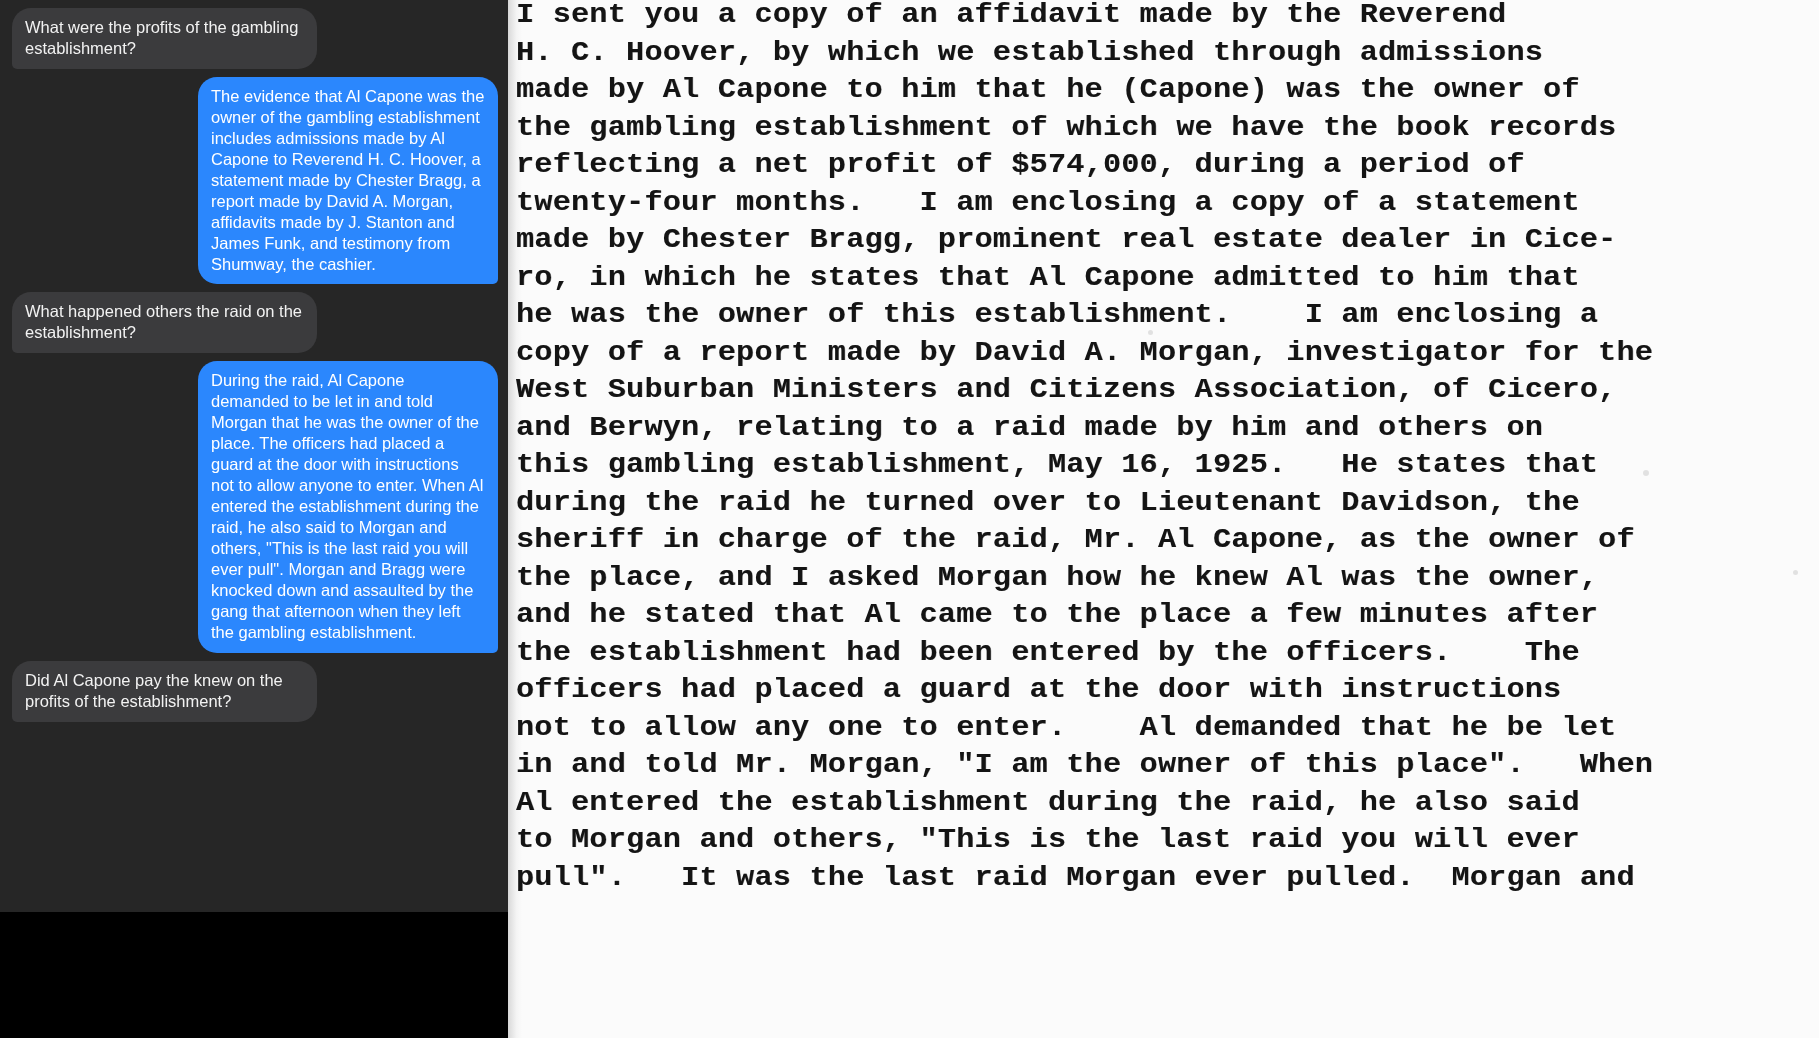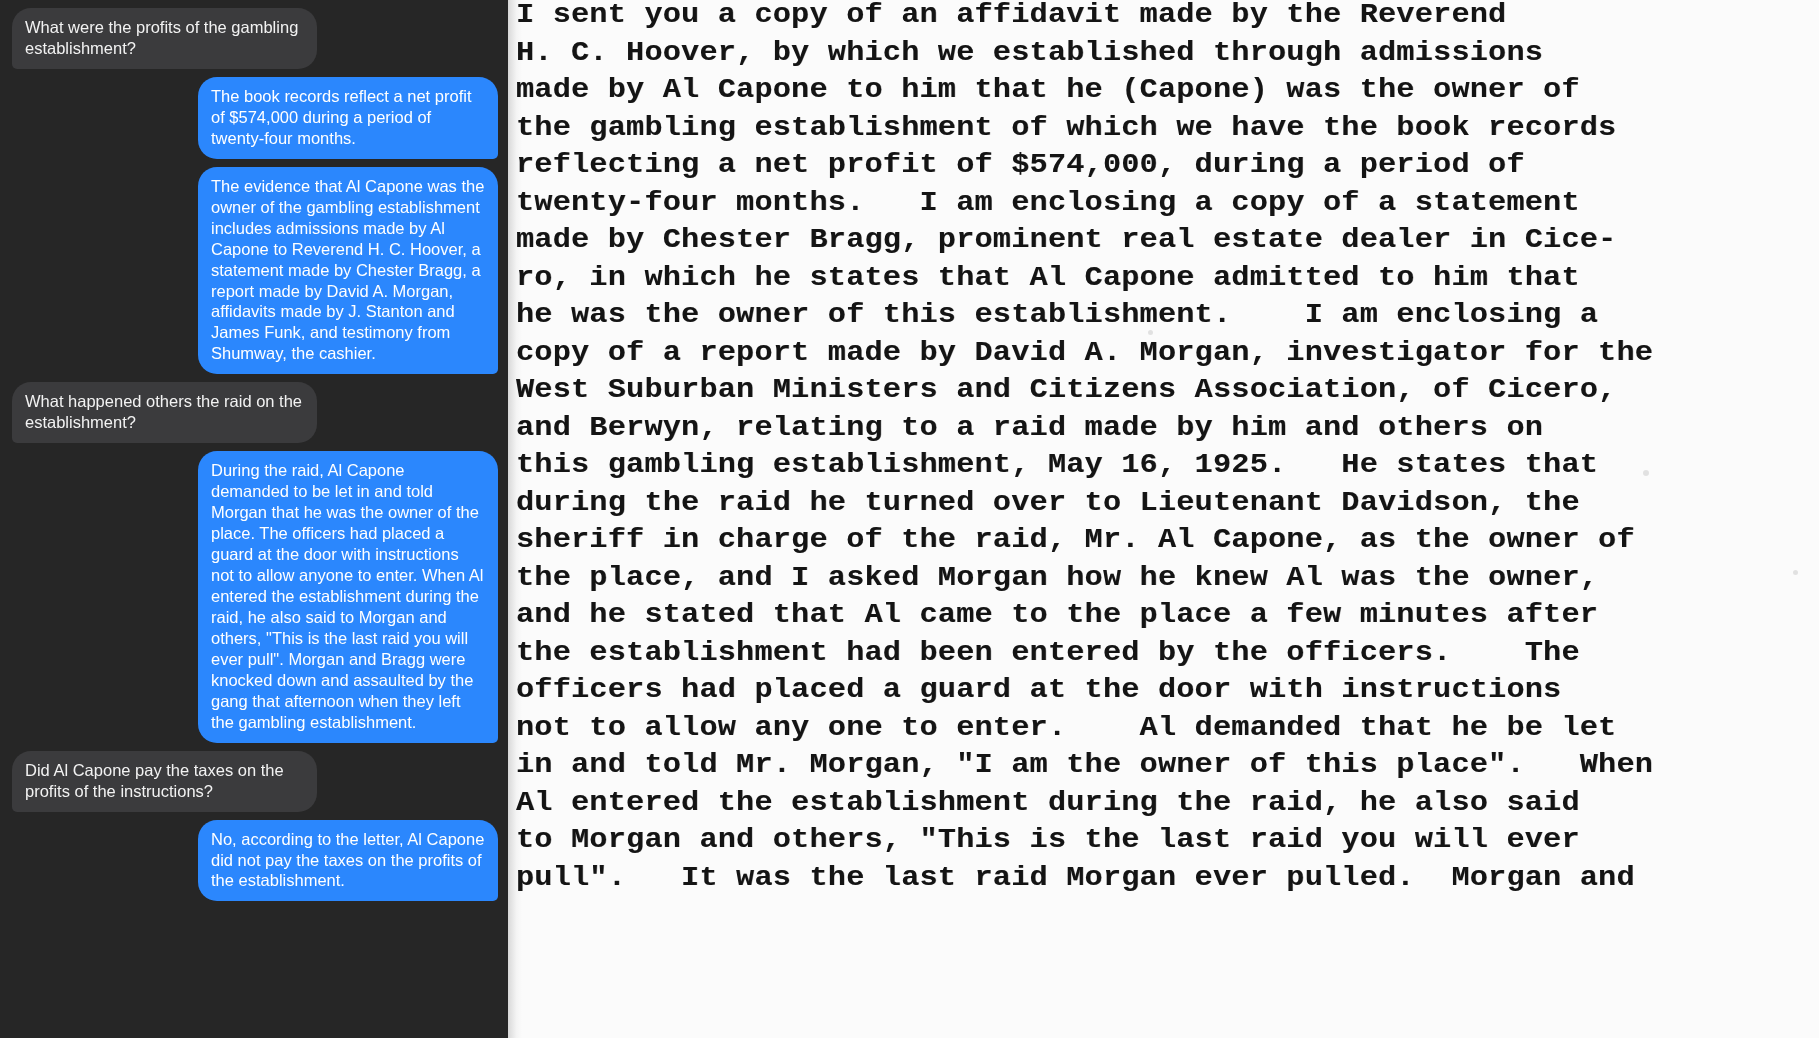--- a/index.html
+++ b/index.html
@@ -18,21 +18,21 @@
     height: 1038px;
     display: flex;
     flex-direction: row;
     background: #000000;
   }
 
   
   .chat-panel {
     width: 508px;
     min-width: 508px;
-    height: 1038px;
+    height: 912px;
     background: #262626;
     position: relative;
     overflow: hidden;
     padding: 0;
     box-sizing: border-box;
   }
 
   .chat-scroll {
     position: absolute;
     top: 0;
@@ -132,36 +132,30 @@
 <body>
 
 <div id="app">
 
   <div class="chat-panel">
     <div class="chat-scroll">
         <div class="msg-row left">
           <div class="bubble user">What were the profits of the gambling establishment?</div>
         </div>
         <div class="msg-row right">
-          <div class="bubble assistant">The book records reflect a net profit of $574,000 during a period of twenty-four months.</div>
-        </div>
-        <div class="msg-row right">
           <div class="bubble assistant">The evidence that Al Capone was the owner of the gambling establishment includes admissions made by Al Capone to Reverend H. C. Hoover, a statement made by Chester Bragg, a report made by David A. Morgan, affidavits made by J. Stanton and James Funk, and testimony from Shumway, the cashier.</div>
         </div>
         <div class="msg-row left">
           <div class="bubble user">What happened others the raid on the establishment?</div>
         </div>
         <div class="msg-row right">
           <div class="bubble assistant">During the raid, Al Capone demanded to be let in and told Morgan that he was the owner of the place. The officers had placed a guard at the door with instructions not to allow anyone to enter. When Al entered the establishment during the raid, he also said to Morgan and others, "This is the last raid you will ever pull". Morgan and Bragg were knocked down and assaulted by the gang that afternoon when they left the gambling establishment.</div>
         </div>
         <div class="msg-row left">
-          <div class="bubble user">Did Al Capone pay the taxes on the profits of the instructions?</div>
-        </div>
-        <div class="msg-row right">
-          <div class="bubble assistant">No, according to the letter, Al Capone did not pay the taxes on the profits of the establishment.</div>
+          <div class="bubble user">Did Al Capone pay the knew on the profits of the establishment?</div>
         </div>
       </div>
   </div>
 
   <div class="doc-panel">
     <div class="doc-paper">
       <div class="doc-edge"></div>
       <div class="doc-text">I sent you a copy of an affidavit made by the Reverend
 H. C. Hoover, by which we established through admissions
 made by Al Capone to him that he (Capone) was the owner of

